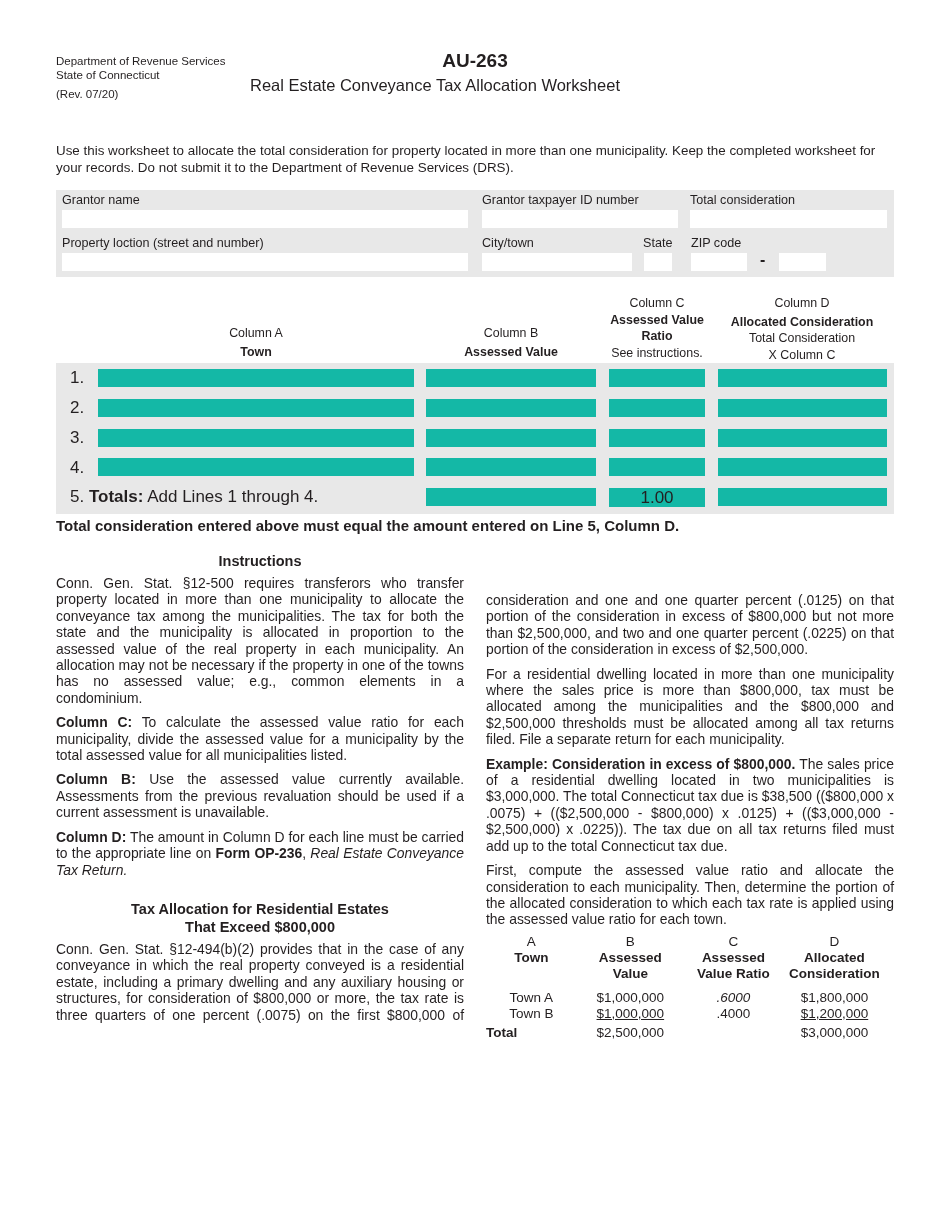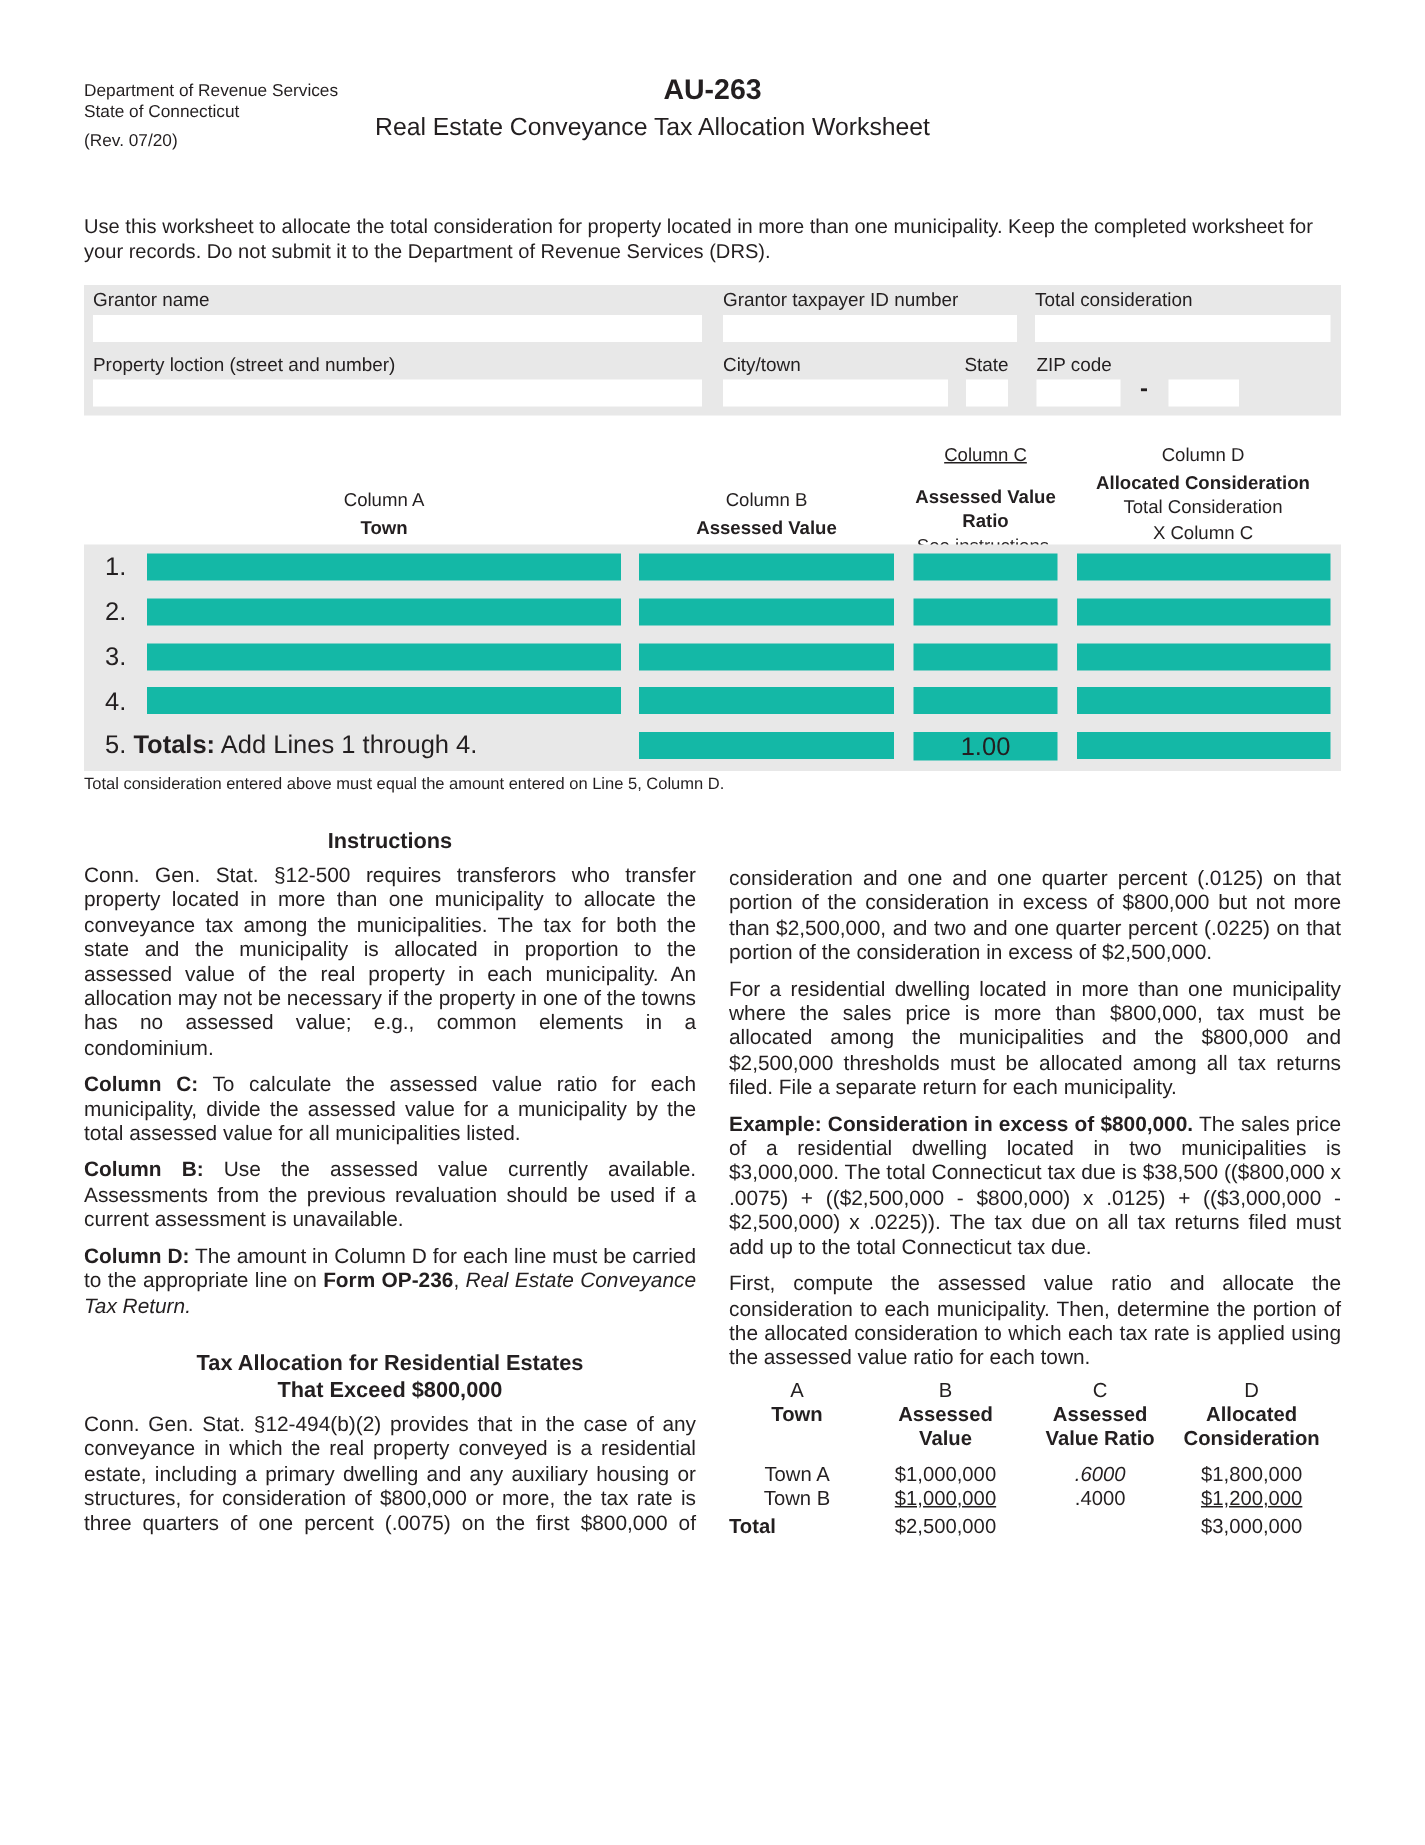--- a/index.html
+++ b/index.html
@@ -16,24 +16,24 @@
 
   .grey { background: #e8e8e8; }
   .field { background: #ffffff; position: absolute; height: 18px; }
   .lbl { position: absolute; font-size: 12.6px; }
 
   .colhdr { position: absolute; text-align: center; font-size: 12.4px; line-height: 16.5px; }
 
   .lineno { position: absolute; font-size: 17px; left: 70px; }
   .cell { position: absolute; background: #14b8a6; height: 18px; }
 
-  .note { left: 56px; top: 517px; font-size: 11px; }
+  .note { left: 56px; top: 517px; font-size: 15px; font-weight: bold; }
 
   .col-left { left: 56px; width: 408px; }
-  .col-right { left: 486px; width: 408px; }
+  .col-right { left: 486px; width: 408px; margin-top: 15px; }
   .para { font-size: 13.9px; line-height: 16.4px; text-align: justify; margin: 0 0 8px 0; }
   .para b { font-weight: bold; }
   .hd { font-size: 14.5px; font-weight: bold; text-align: center; line-height: 18px; }
 
   table.ex { border-collapse: collapse; font-size: 13.5px; width: 400px; }
   table.ex td { padding: 0; text-align: center; line-height: 16px; vertical-align: top; }
   table.ex td.l { text-align: left; }
   .u { text-decoration: underline; text-align: right; }
 </style>
 </head>
@@ -76,21 +76,21 @@
 
 <div class="colhdr" style="left:98px; width:316px; top:325px;">
   <div>Column A</div>
   <div style="font-weight:bold; margin-top:2px;">Town</div>
 </div>
 <div class="colhdr" style="left:426px; width:170px; top:325px;">
   <div>Column B</div>
   <div style="font-weight:bold; margin-top:2px;">Assessed Value</div>
 </div>
 <div class="colhdr" style="left:605px; width:104px; top:295px;">
-  <div style="margin-bottom:11px;text-decoration:underline;">Column C</div>
+  <div style="margin-bottom:0;">Column C</div>
   <div style="font-weight:bold;">Assessed Value</div>
   <div style="font-weight:bold;">Ratio</div>
   <div>See instructions.</div>
 </div>
 <div class="colhdr" style="left:712px; width:180px; top:295px;">
   <div style="margin-bottom:2px;">Column D</div>
   <div style="font-weight:bold;">Allocated Consideration</div>
   <div>Total Consideration</div>
   <div>X Column C</div>
 </div>

